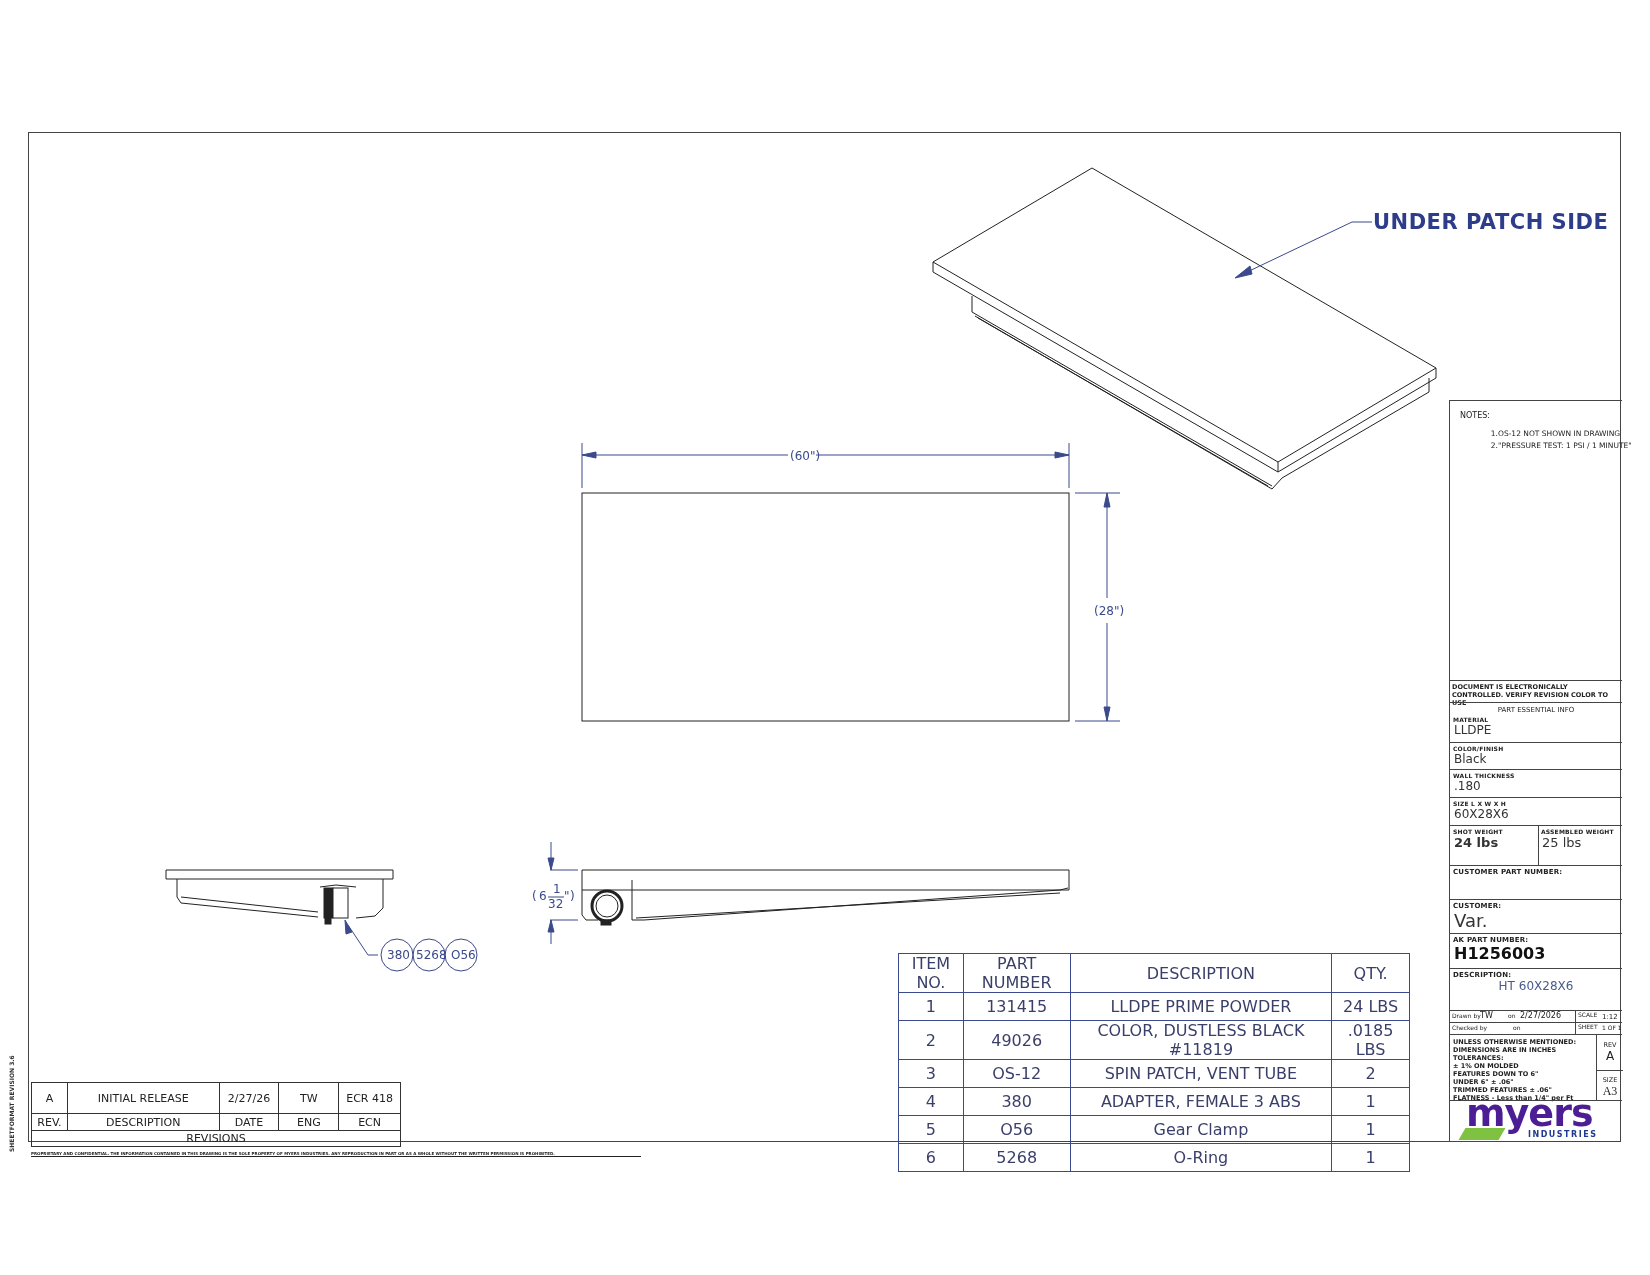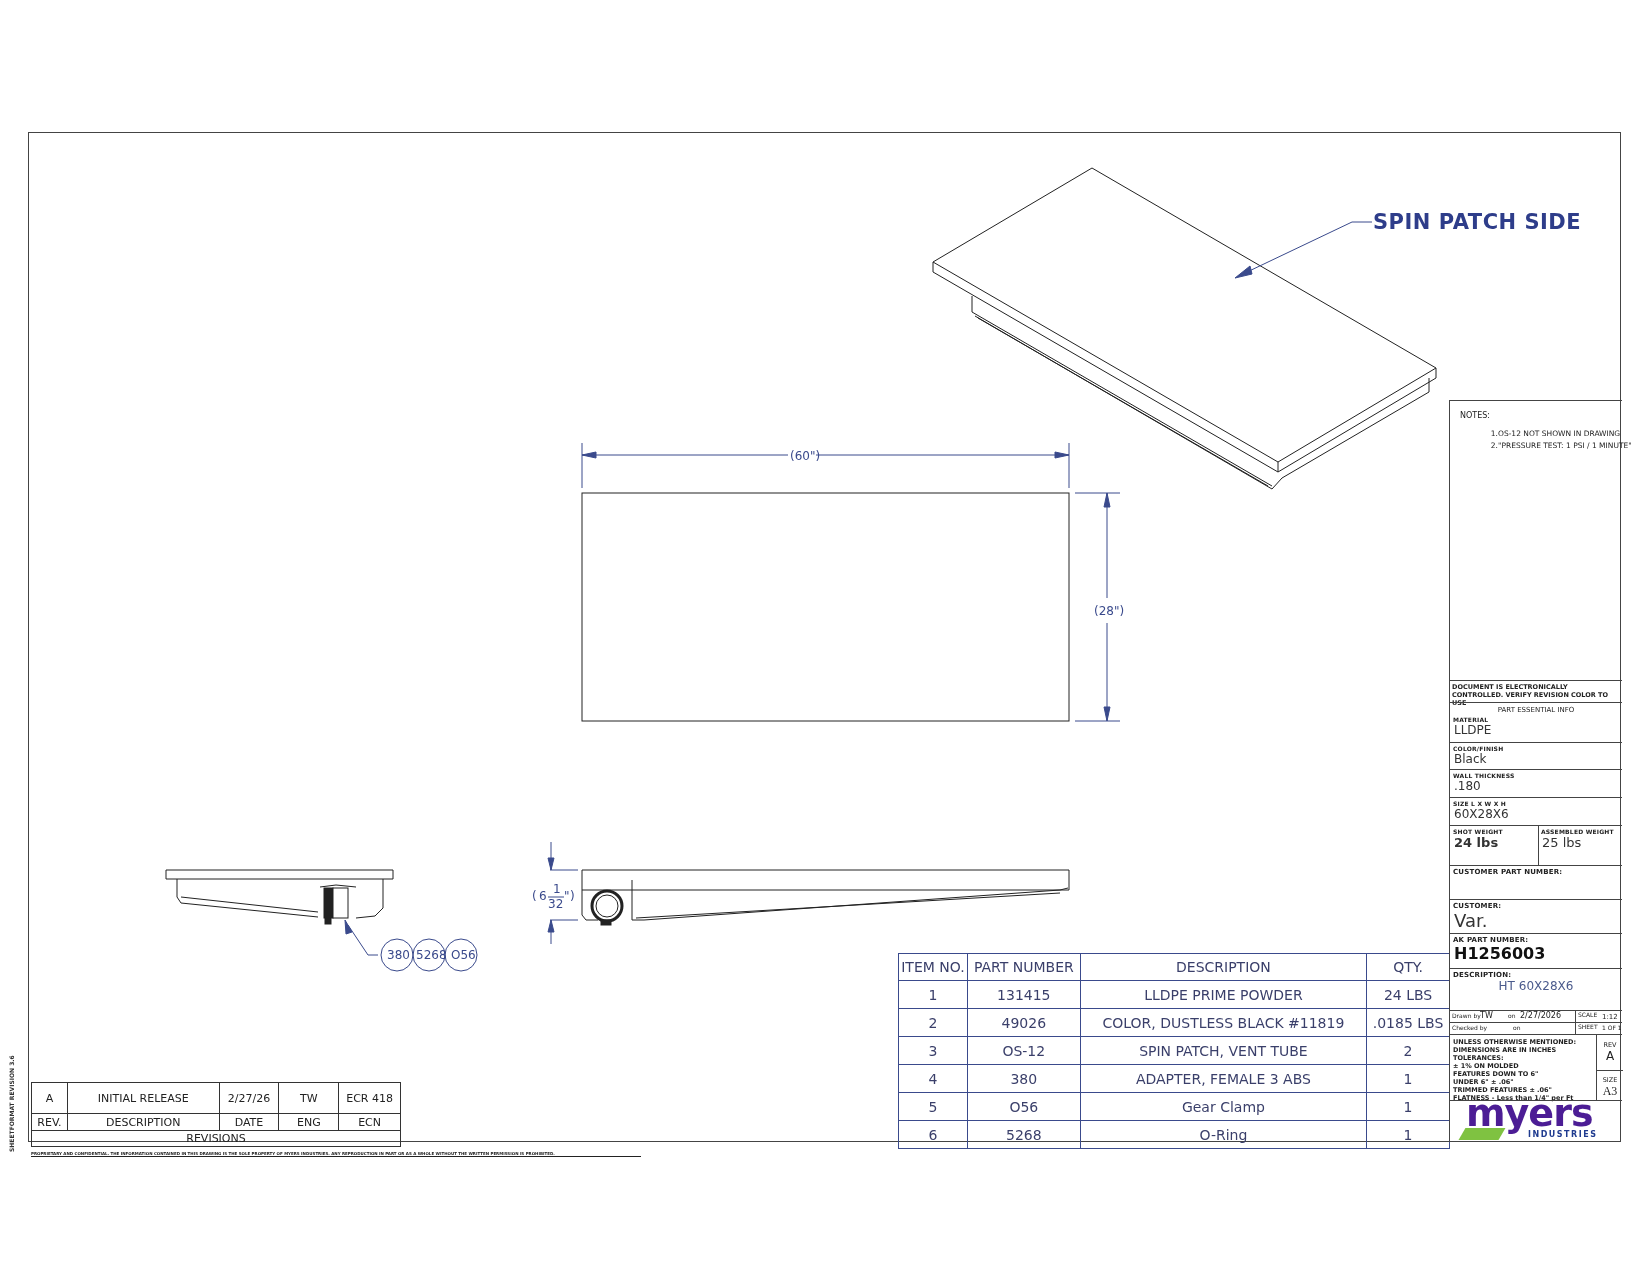--- a/index.html
+++ b/index.html
@@ -5,21 +5,21 @@
   html, body { margin:0; padding:0; background:#ffffff; }
   body { width:1650px; height:1275px; position:relative; overflow:hidden;
          font-family:"DejaVu Sans", sans-serif; color:#222; }
   .abs { position:absolute; }
   .sheet-border { left:28px; top:132px; width:1593px; height:1010px; border:1.5px solid #444; box-sizing:border-box; }
   svg.drawing { position:absolute; left:0; top:0; }
   .dimtxt { font-family:"DejaVu Sans", sans-serif; font-size:12px; fill:#3a4a8c; }
   .callout { font-family:"DejaVu Sans", sans-serif; font-weight:bold; font-size:21px; color:#2e3d8a; letter-spacing:0.5px; }
 
   
-  table.bom { position:absolute; left:898px; top:953px; width:552px; border-collapse:collapse; font-size:14px; color:#3a3f6a; }
+  table.bom { position:absolute; left:898px; top:953px; width:512px; border-collapse:collapse; font-size:16px; color:#3a3f6a; }
   table.bom td, table.bom th { border:1px solid #3a4a8c; text-align:center; font-weight:normal; height:27px; padding:0; }
   table.bom th { height:26px; }
 
   
   table.rev { position:absolute; left:31px; top:1082px; width:370px; border-collapse:collapse; font-size:11px; color:#222; }
   table.rev td { border:1px solid #333; text-align:center; padding:0; }
   .rev .r1 td { height:30px; }
   .rev .r2 td { height:16px; }
   .rev .r3 td { height:15px; }
 
@@ -123,21 +123,21 @@
   <g stroke="#3a4a8c" fill="none" stroke-width="1">
     <circle cx="397" cy="955" r="16"></circle>
     <circle cx="429" cy="955" r="16"></circle>
     <circle cx="461" cy="955" r="16"></circle>
   </g>
   <text class="dimtxt" x="387" y="959">380</text>
   <text class="dimtxt" x="416" y="959">5268</text>
   <text class="dimtxt" x="451" y="959">O56</text>
 </svg>
 
-<div class="abs callout" style="left:1373px; top:210px;">SPIN PATCH SIDE</div>
+<div class="abs callout" style="left:1373px; top:210px;">UNDER PATCH SIDE</div>
 
 <table class="bom">
   <colgroup>
       <col style="width:69px">
       <col style="width:113px">
       <col style="width:287px">
       <col style="width:83px">
     </colgroup>
   <tbody>
       <tr>

